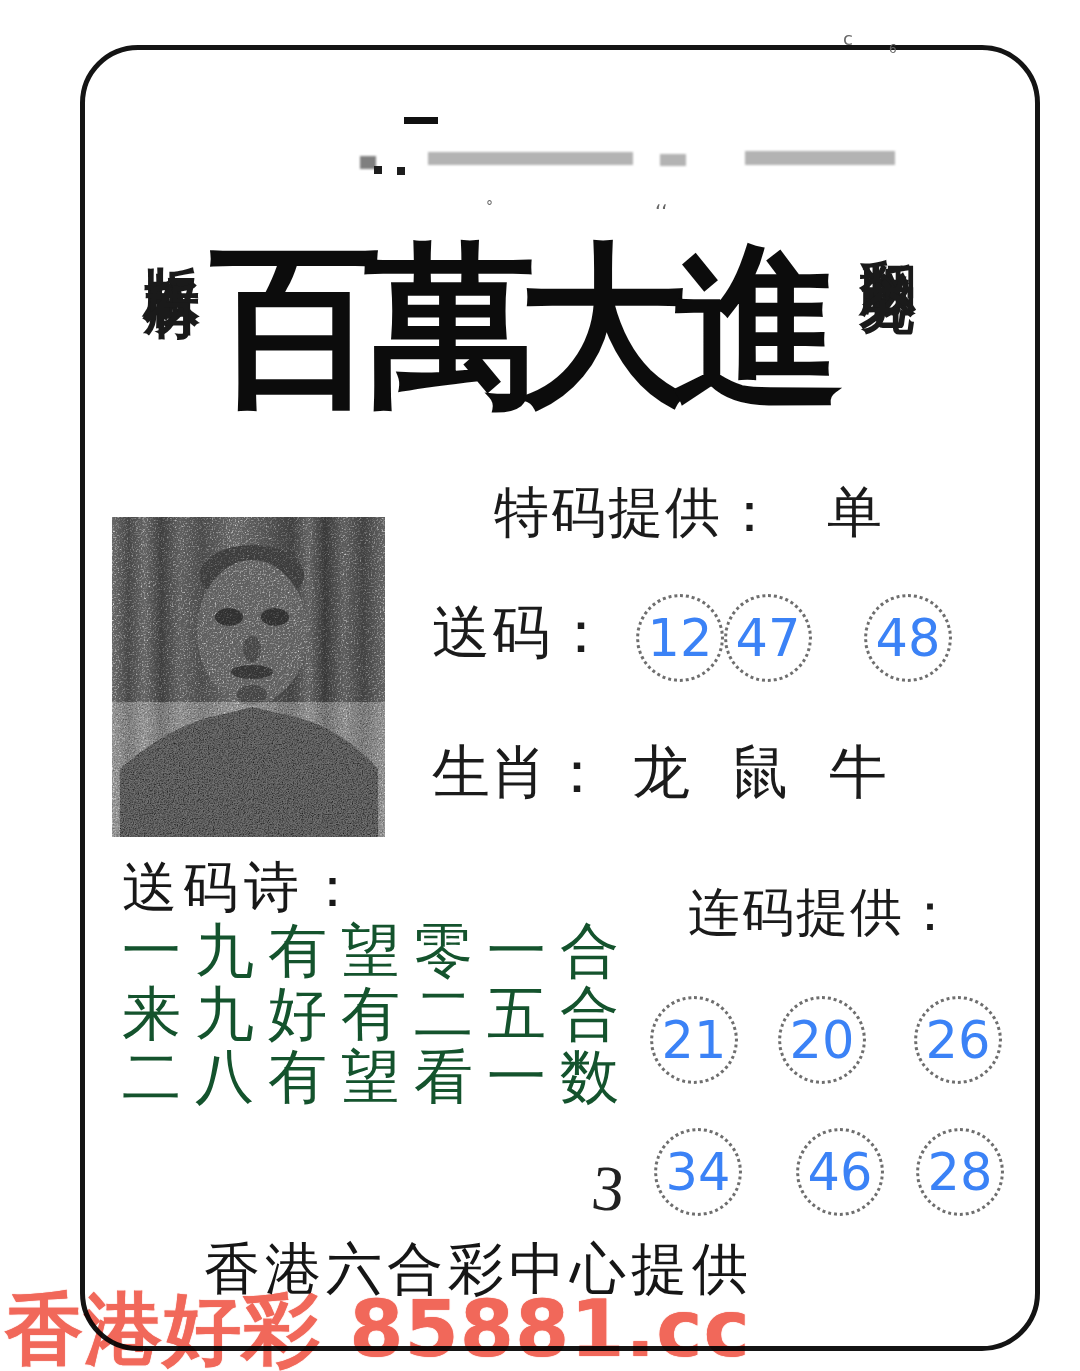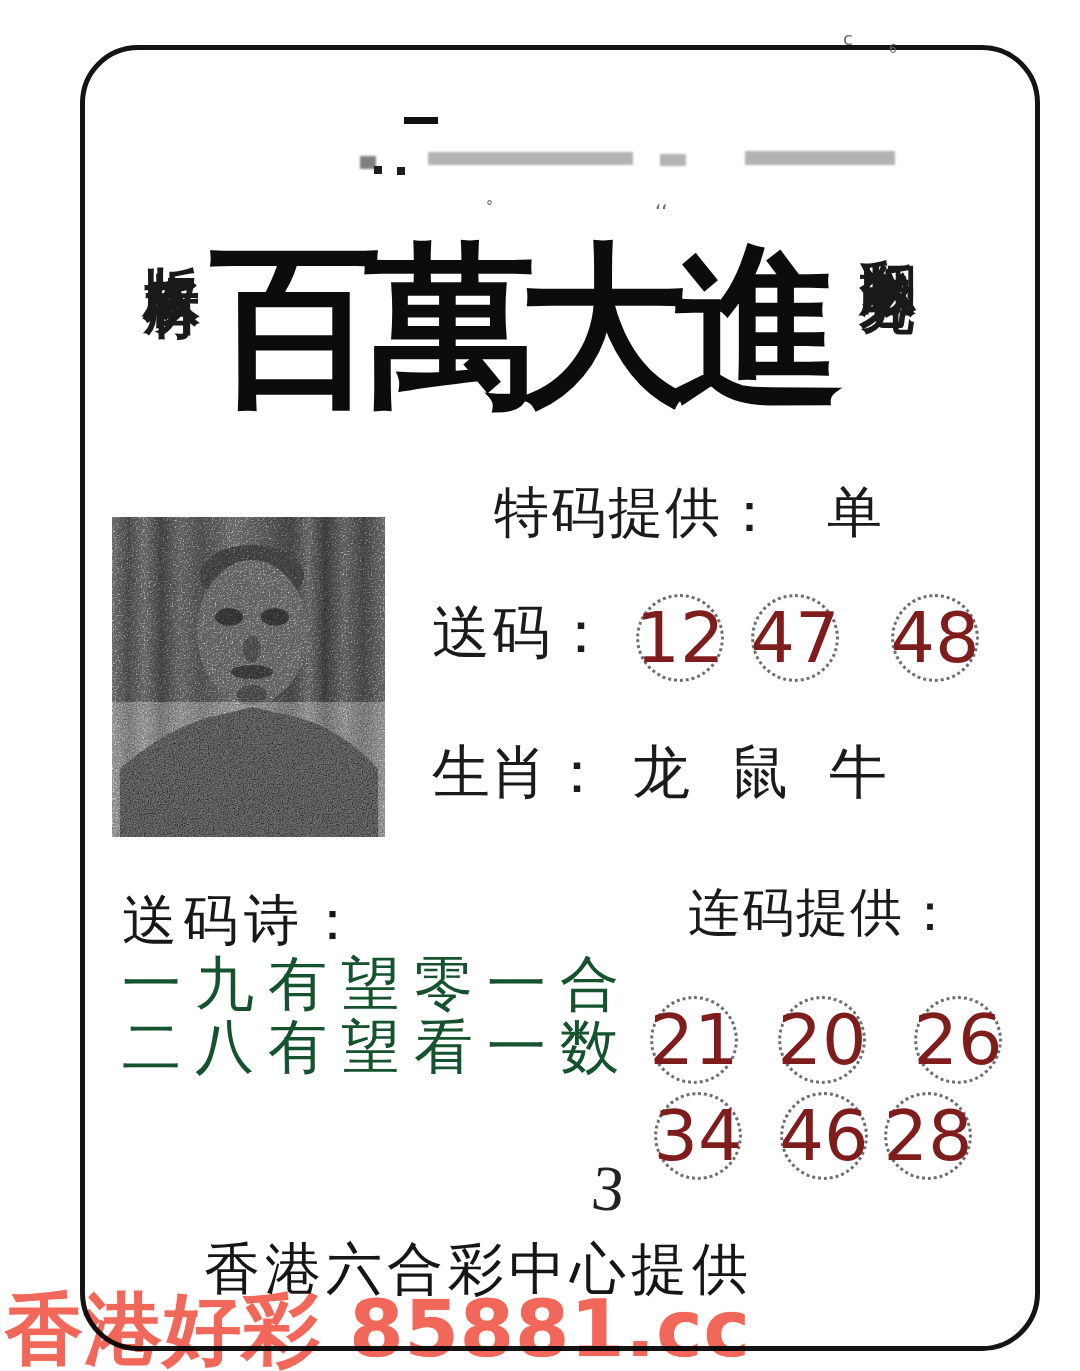--- a/index.html
+++ b/index.html
@@ -33,37 +33,37 @@
     transform:scaleY(1.02);
   }
   .special{position:absolute;left:494px;top:476px;font-size:55px;letter-spacing:2px;z-index:2;color:#1b1b1b;}
   .special .val{margin-left:48px;}
   .photo{position:absolute;left:112px;top:517px;width:273px;height:320px;z-index:2;}
   .numrow{position:absolute;display:flex;z-index:2;}
   .lbl{font-size:58px;color:#1b1b1b;letter-spacing:2px;}
   .circle{
     display:flex;align-items:center;justify-content:center;
     width:88px;height:88px;border:3px dotted #6e6e6e;border-radius:50%;
-    font-family:"DejaVu Sans","Liberation Sans",sans-serif;font-size:70px;color:#7f1d1d;
+    font-family:"DejaVu Sans","Liberation Sans",sans-serif;font-size:51px;color:#3b82f6;
     box-sizing:border-box;flex:0 0 auto;
   }
   .gift{left:432px;top:594px;}
   .gift .lbl{margin-right:24px;}
-  .gift .circle + .circle{margin-left:27px;}
+  .gift .circle + .circle{}
   .gift .circle:last-child{margin-left:52px;}
   .zodiac{position:absolute;left:432px;top:734px;font-size:58px;z-index:2;color:#1b1b1b;}
   .zodiac .val{margin-left:26px;word-spacing:26px;}
-  .poem{position:absolute;left:122px;top:856px;z-index:2;margin-top:33px;}
+  .poem{position:absolute;left:122px;top:856px;z-index:2;}
   .poem .p-label{font-size:55px;letter-spacing:6px;line-height:64px;color:#181818;}
   .poem .p-line{font-size:59px;letter-spacing:14px;line-height:63px;white-space:nowrap;color:#14532d;}
   .lian-label{position:absolute;left:688px;top:878px;font-size:52px;letter-spacing:2px;z-index:2;color:#1b1b1b;}
   .lian1{left:650px;top:996px;}
   .lian1 .circle + .circle{margin-left:40px;}
   .lian1 .circle:last-child{margin-left:48px;}
-  .lian2{left:654px;top:1092px;}
+  .lian2{left:654px;top:1128px;gap:16px;}
   .lian2 .circle + .circle{margin-left:38px;}
   .lian2 .circle:last-child{margin-left:16px;}
   .stray3{
     position:absolute;left:592px;top:1152px;font-size:64px;color:#222;z-index:2;
     transform:rotate(6deg);font-family:"Liberation Serif",serif;
   }
   .footer{
     position:absolute;left:204px;top:1232px;font-size:56px;letter-spacing:5px;
     z-index:2;color:#161616;
   }
@@ -153,20 +153,21 @@
     <span class="circle">48</span>
   </div>
 
   <div class="zodiac">
     <span>生肖：</span><span class="val">龙 鼠 牛</span>
   </div>
 
   <div class="poem">
     <div class="p-label">送码诗：</div>
     <div class="p-line">一九有望零一合</div>
+    <div class="p-line">来九好有二五合</div>
     <div class="p-line">二八有望看一数</div>
   </div>
 
   <div class="lian-label">连码提供：</div>
 
   <div class="numrow lian1">
     <span class="circle">21</span>
     <span class="circle">20</span>
     <span class="circle">26</span>
   </div>

